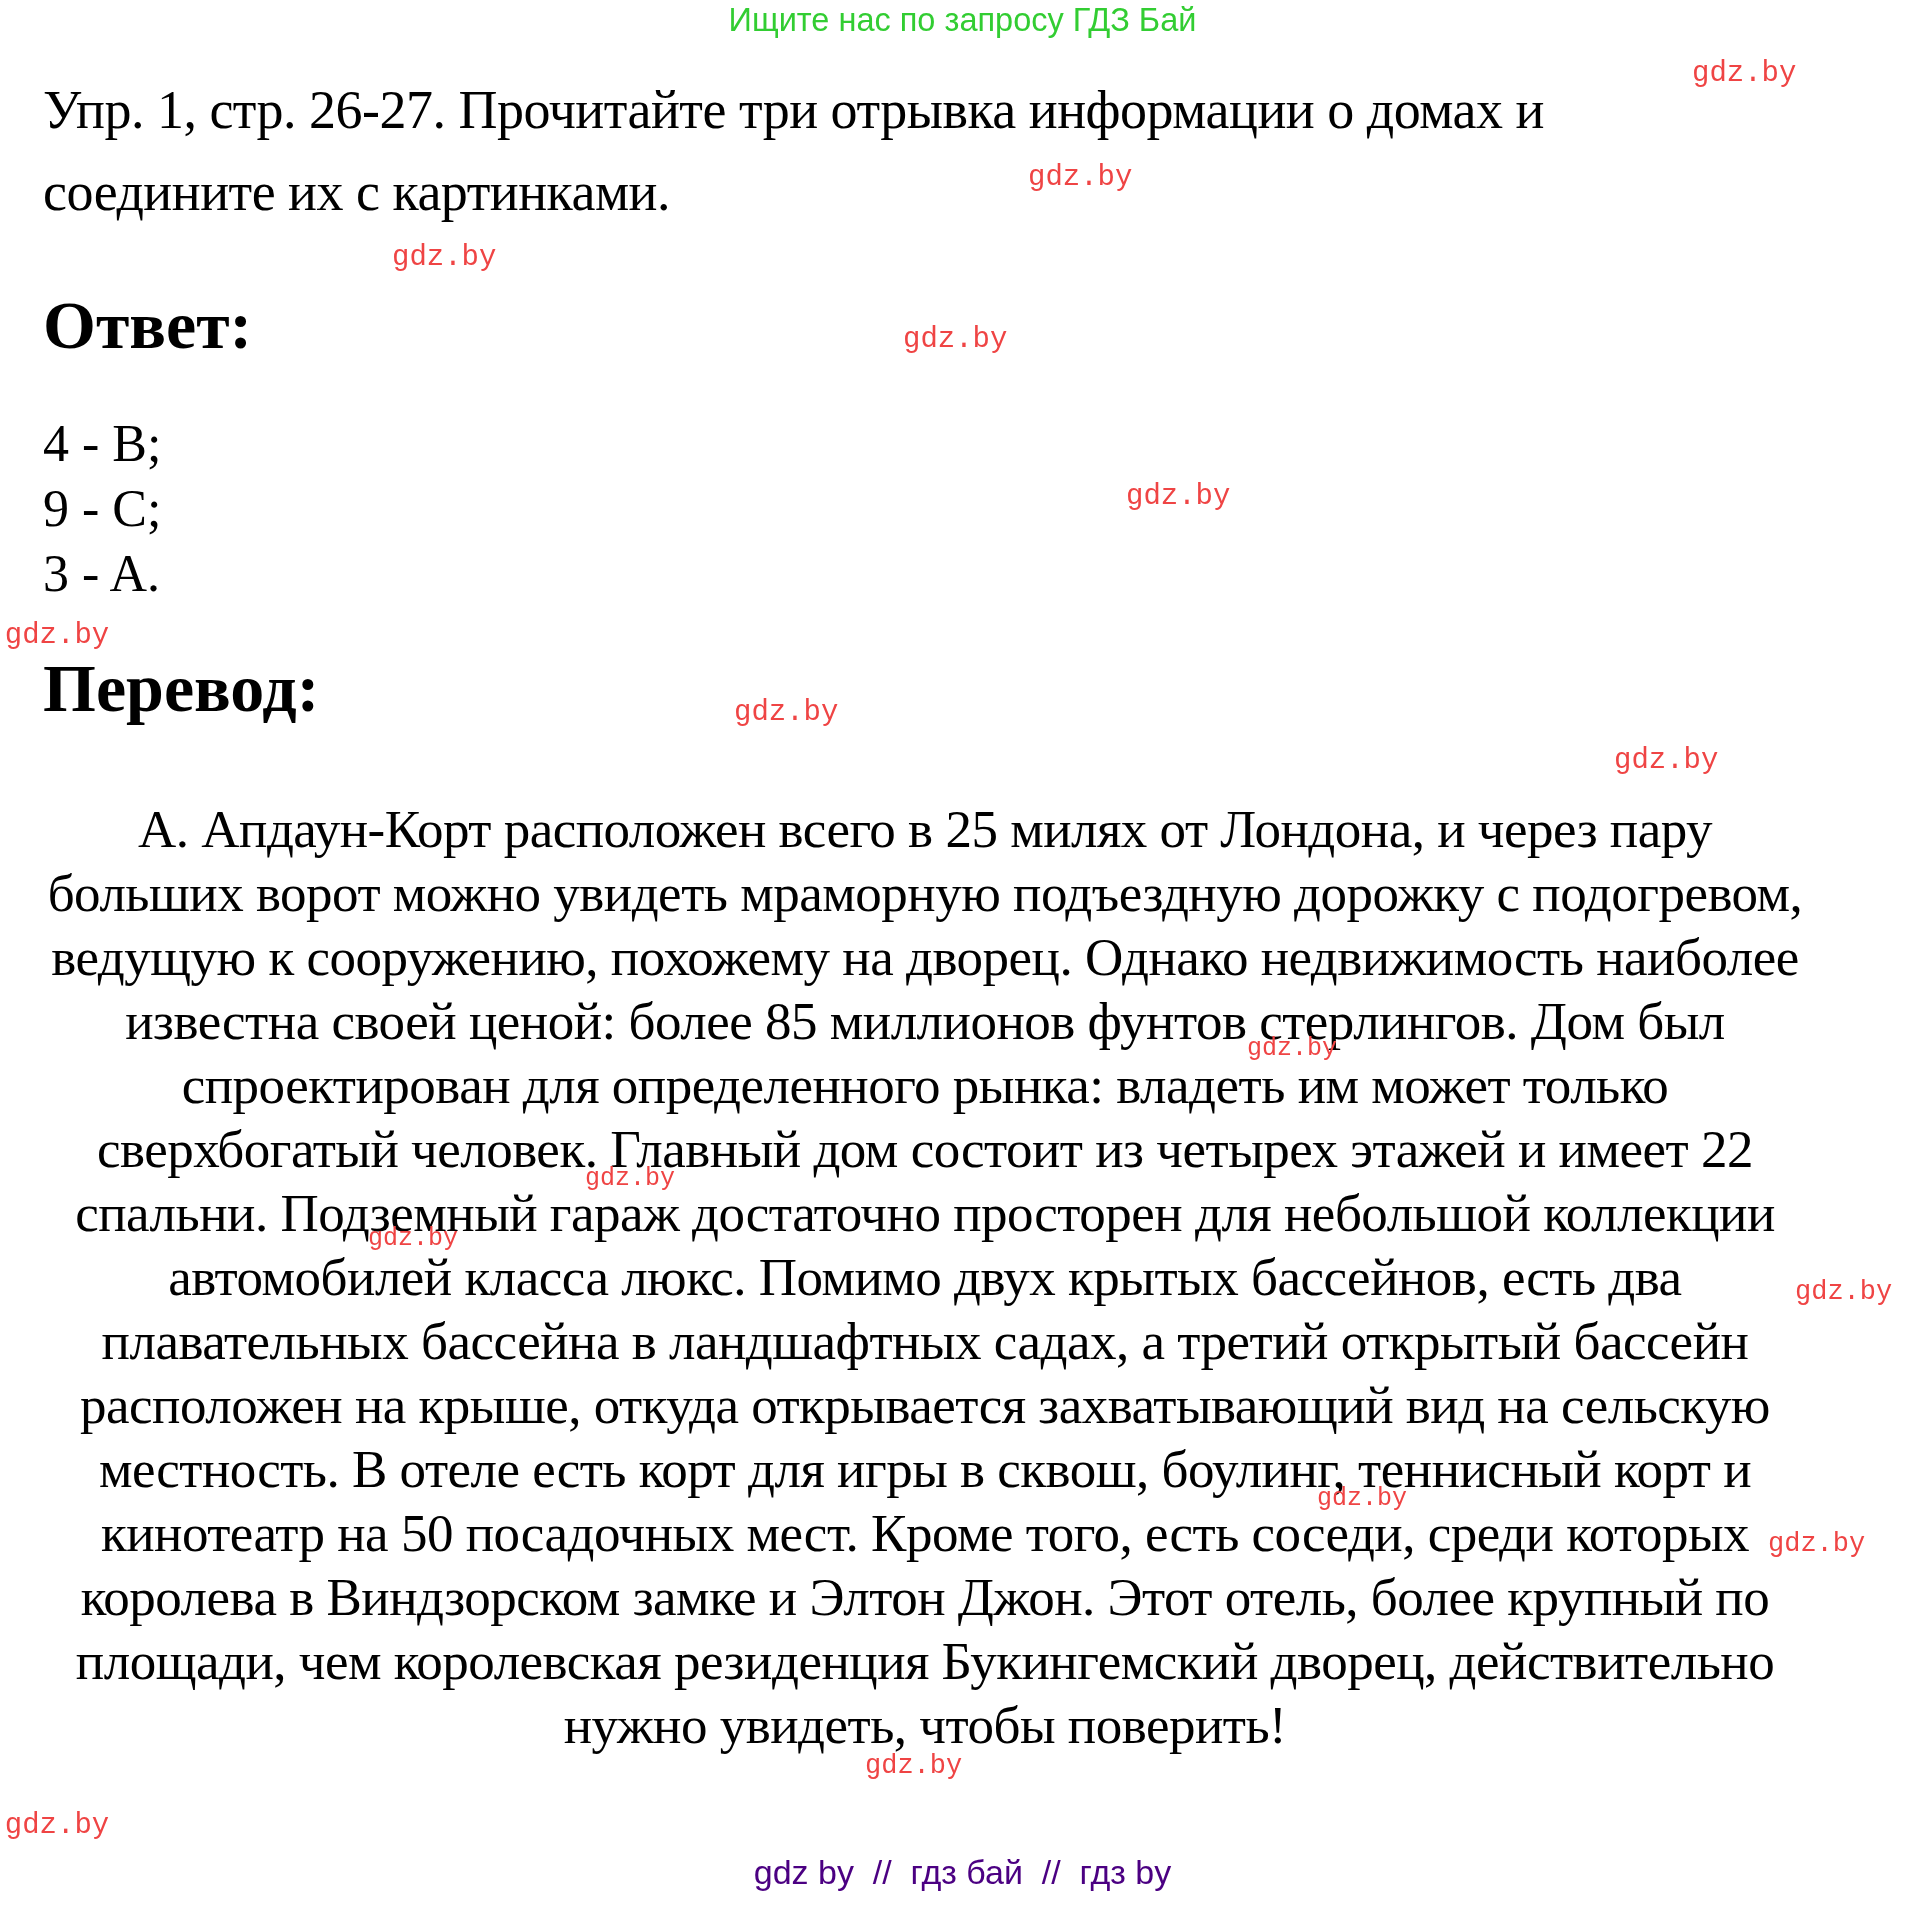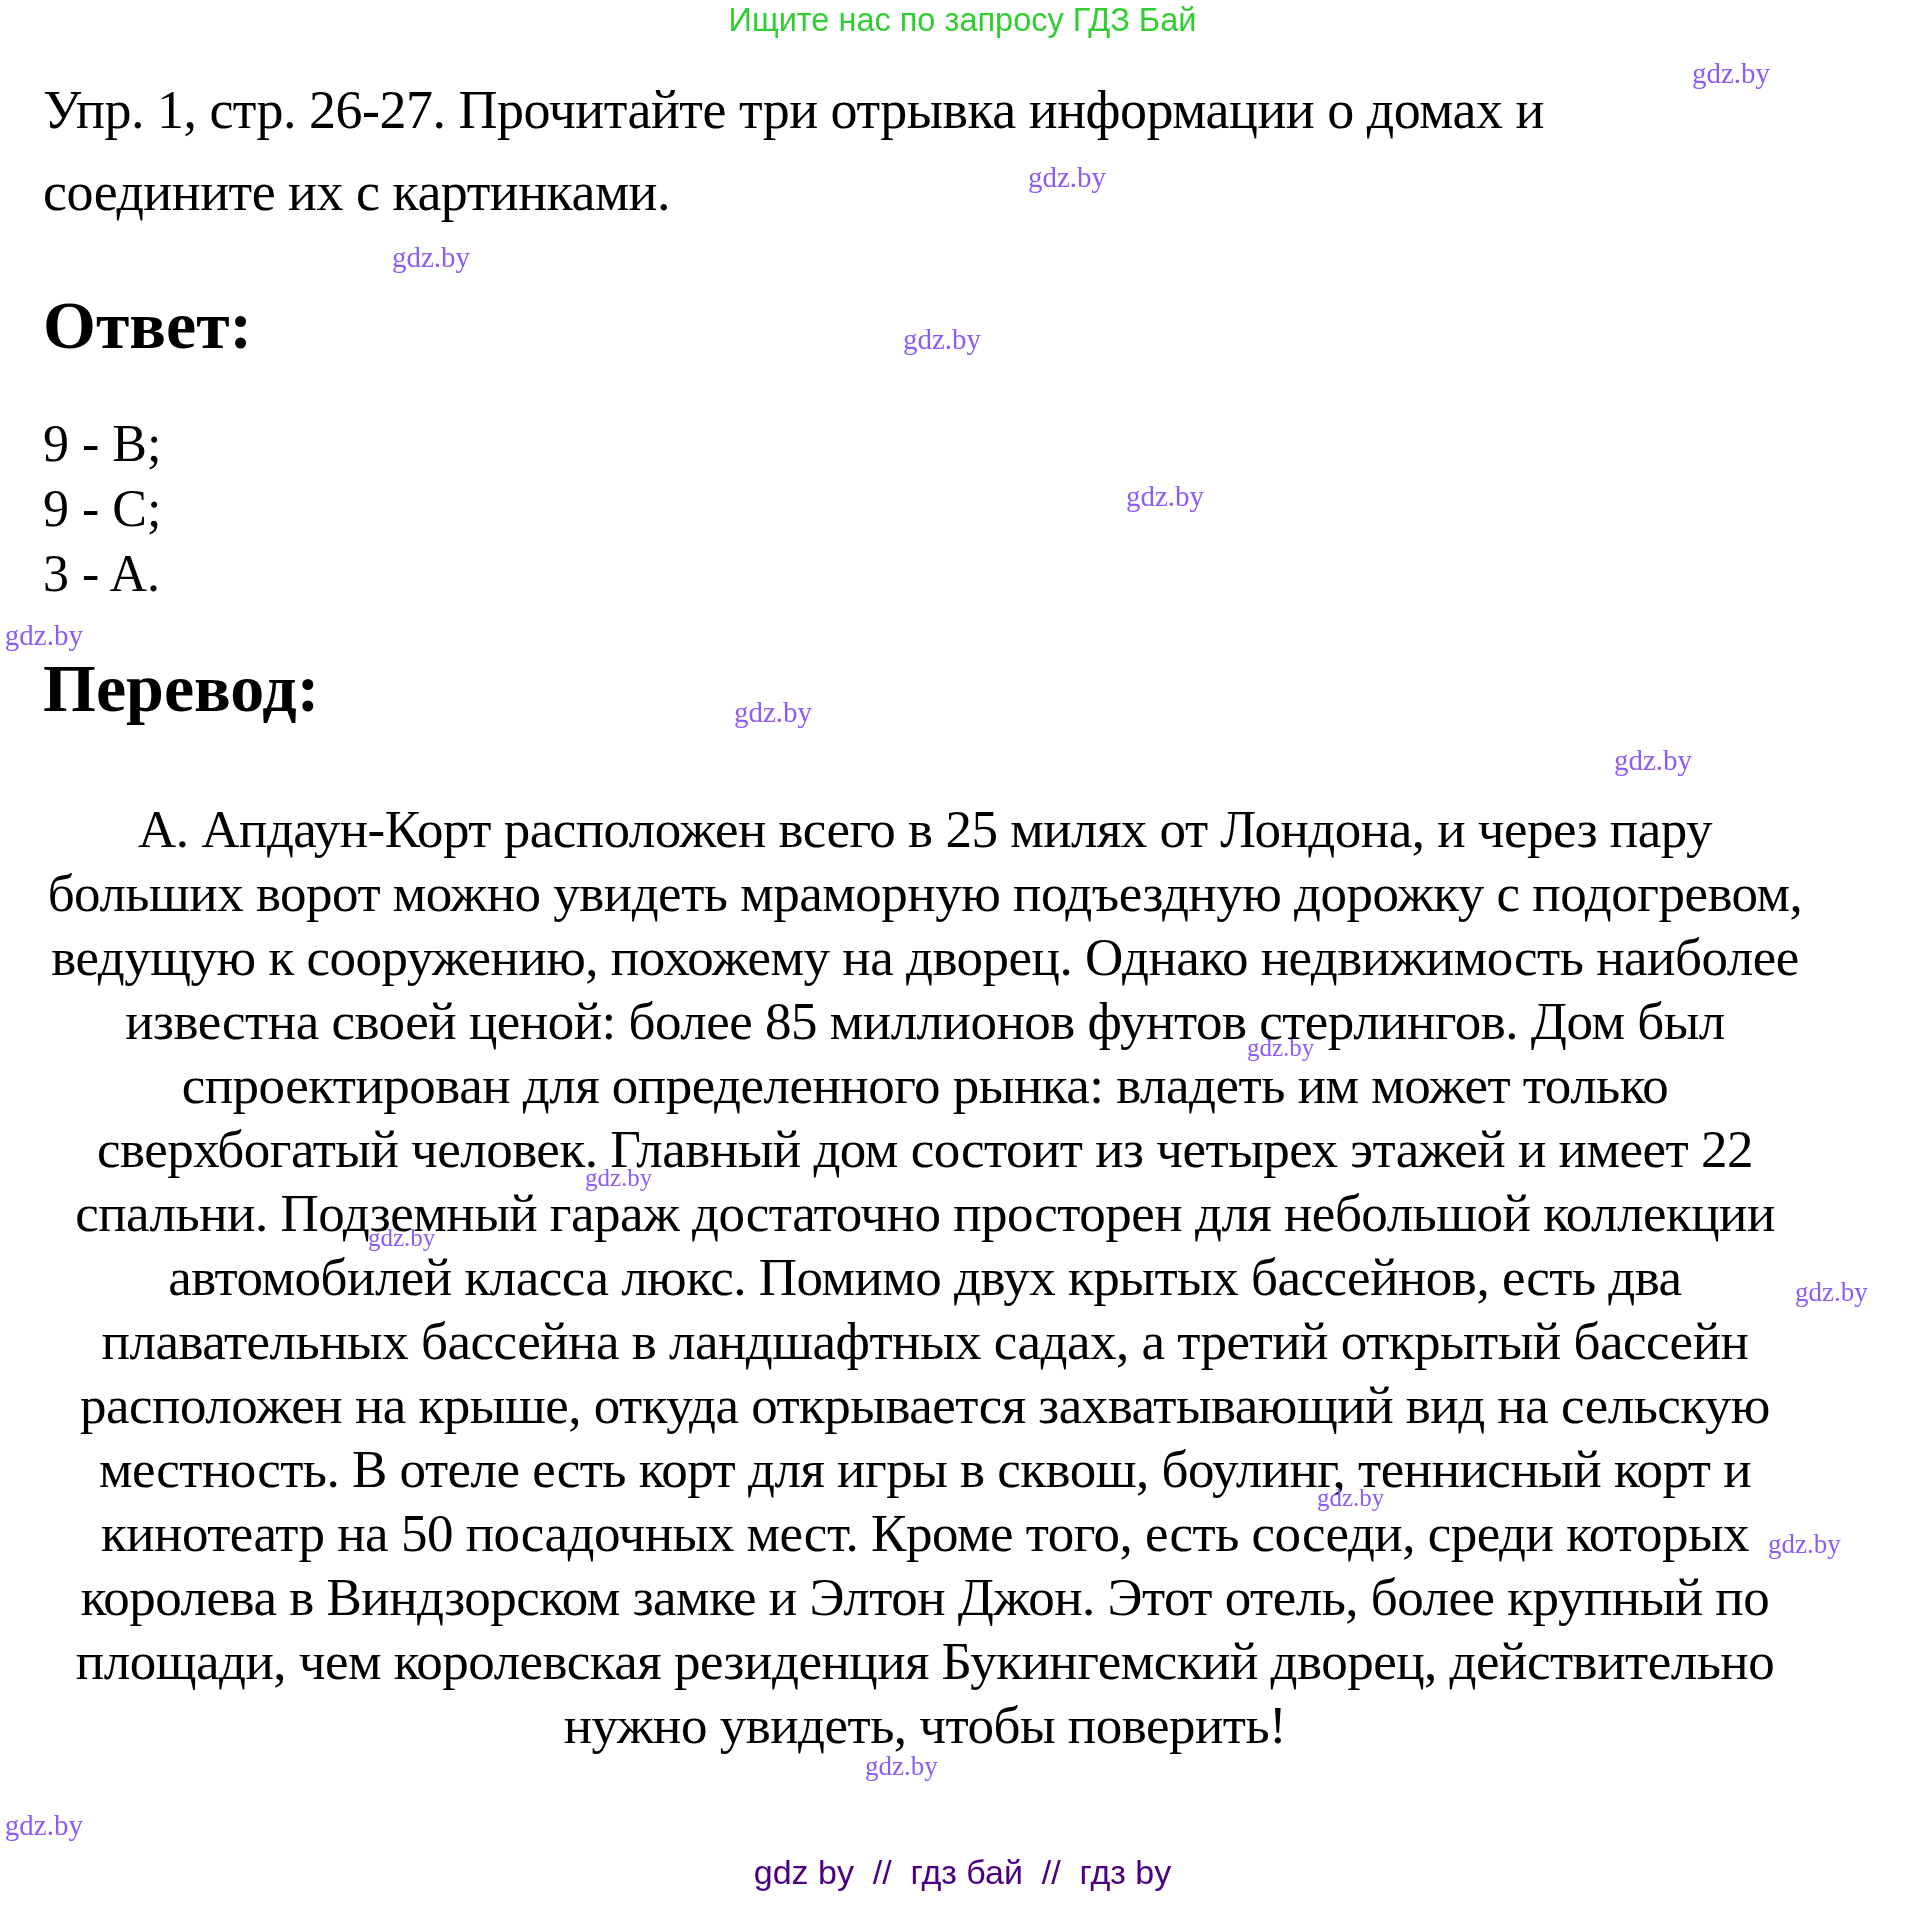--- a/index.html
+++ b/index.html
@@ -58,22 +58,22 @@
     left: 43px;
     width: 1764px;
     margin: 0;
     font-size: 53px;
     line-height: 64px;
     letter-spacing: -0.5px;
     text-align: center;
   }
   .watermark {
     position: absolute;
-    font-family: Liberation Serif, serif;
-    color: #8b5cf6;
+    font-family: Liberation Mono, monospace;
+    color: #ef4444;
     white-space: nowrap;
   }
   .footer {
     position: absolute;
     top: 1853px;
     left: 0;
     width: 100%;
     text-align: center;
     font-family: "Liberation Sans", "DejaVu Sans", sans-serif;
     font-size: 34px;
@@ -86,21 +86,21 @@
 
 <div class="page">
 
   <div class="banner">Ищите нас по запросу ГДЗ Бай</div>
 
   <p class="task"><span class="task-label">Упр. 1, стр. 26-27.</span><span> Прочитайте три отрывка информации о домах и соедините их с картинками.</span></p>
 
   <p class="subhead answer">Ответ:</p>
 
   <div class="answers">
-      <div>9 - B;</div>
+      <div>4 - B;</div>
       <div>9 - C;</div>
       <div>3 - A.</div>
     </div>
 
   <p class="subhead translation">Перевод:</p>
 
   <p class="paragraph">А. Апдаун-Корт расположен всего в 25 милях от Лондона, и через пару больших ворот можно увидеть мраморную подъездную дорожку с подогревом, ведущую к сооружению, похожему на дворец. Однако недвижимость наиболее известна своей ценой: более 85 миллионов фунтов стерлингов. Дом был спроектирован для определенного рынка: владеть им может только сверхбогатый человек. Главный дом состоит из четырех этажей и имеет 22 спальни. Подземный гараж достаточно просторен для небольшой коллекции автомобилей класса люкс. Помимо двух крытых бассейнов, есть два плавательных бассейна в ландшафтных садах, а третий открытый бассейн расположен на крыше, откуда открывается захватывающий вид на сельскую местность. В отеле есть корт для игры в сквош, боулинг, теннисный корт и кинотеатр на 50 посадочных мест. Кроме того, есть соседи, среди которых королева в Виндзорском замке и Элтон Джон. Этот отель, более крупный по площади, чем королевская резиденция Букингемский дворец, действительно нужно увидеть, чтобы поверить!</p>
 
   <div id="watermarks">
       <span class="watermark" style="left: 1692px; top: 57px; font-size: 29px;">gdz.by</span>

